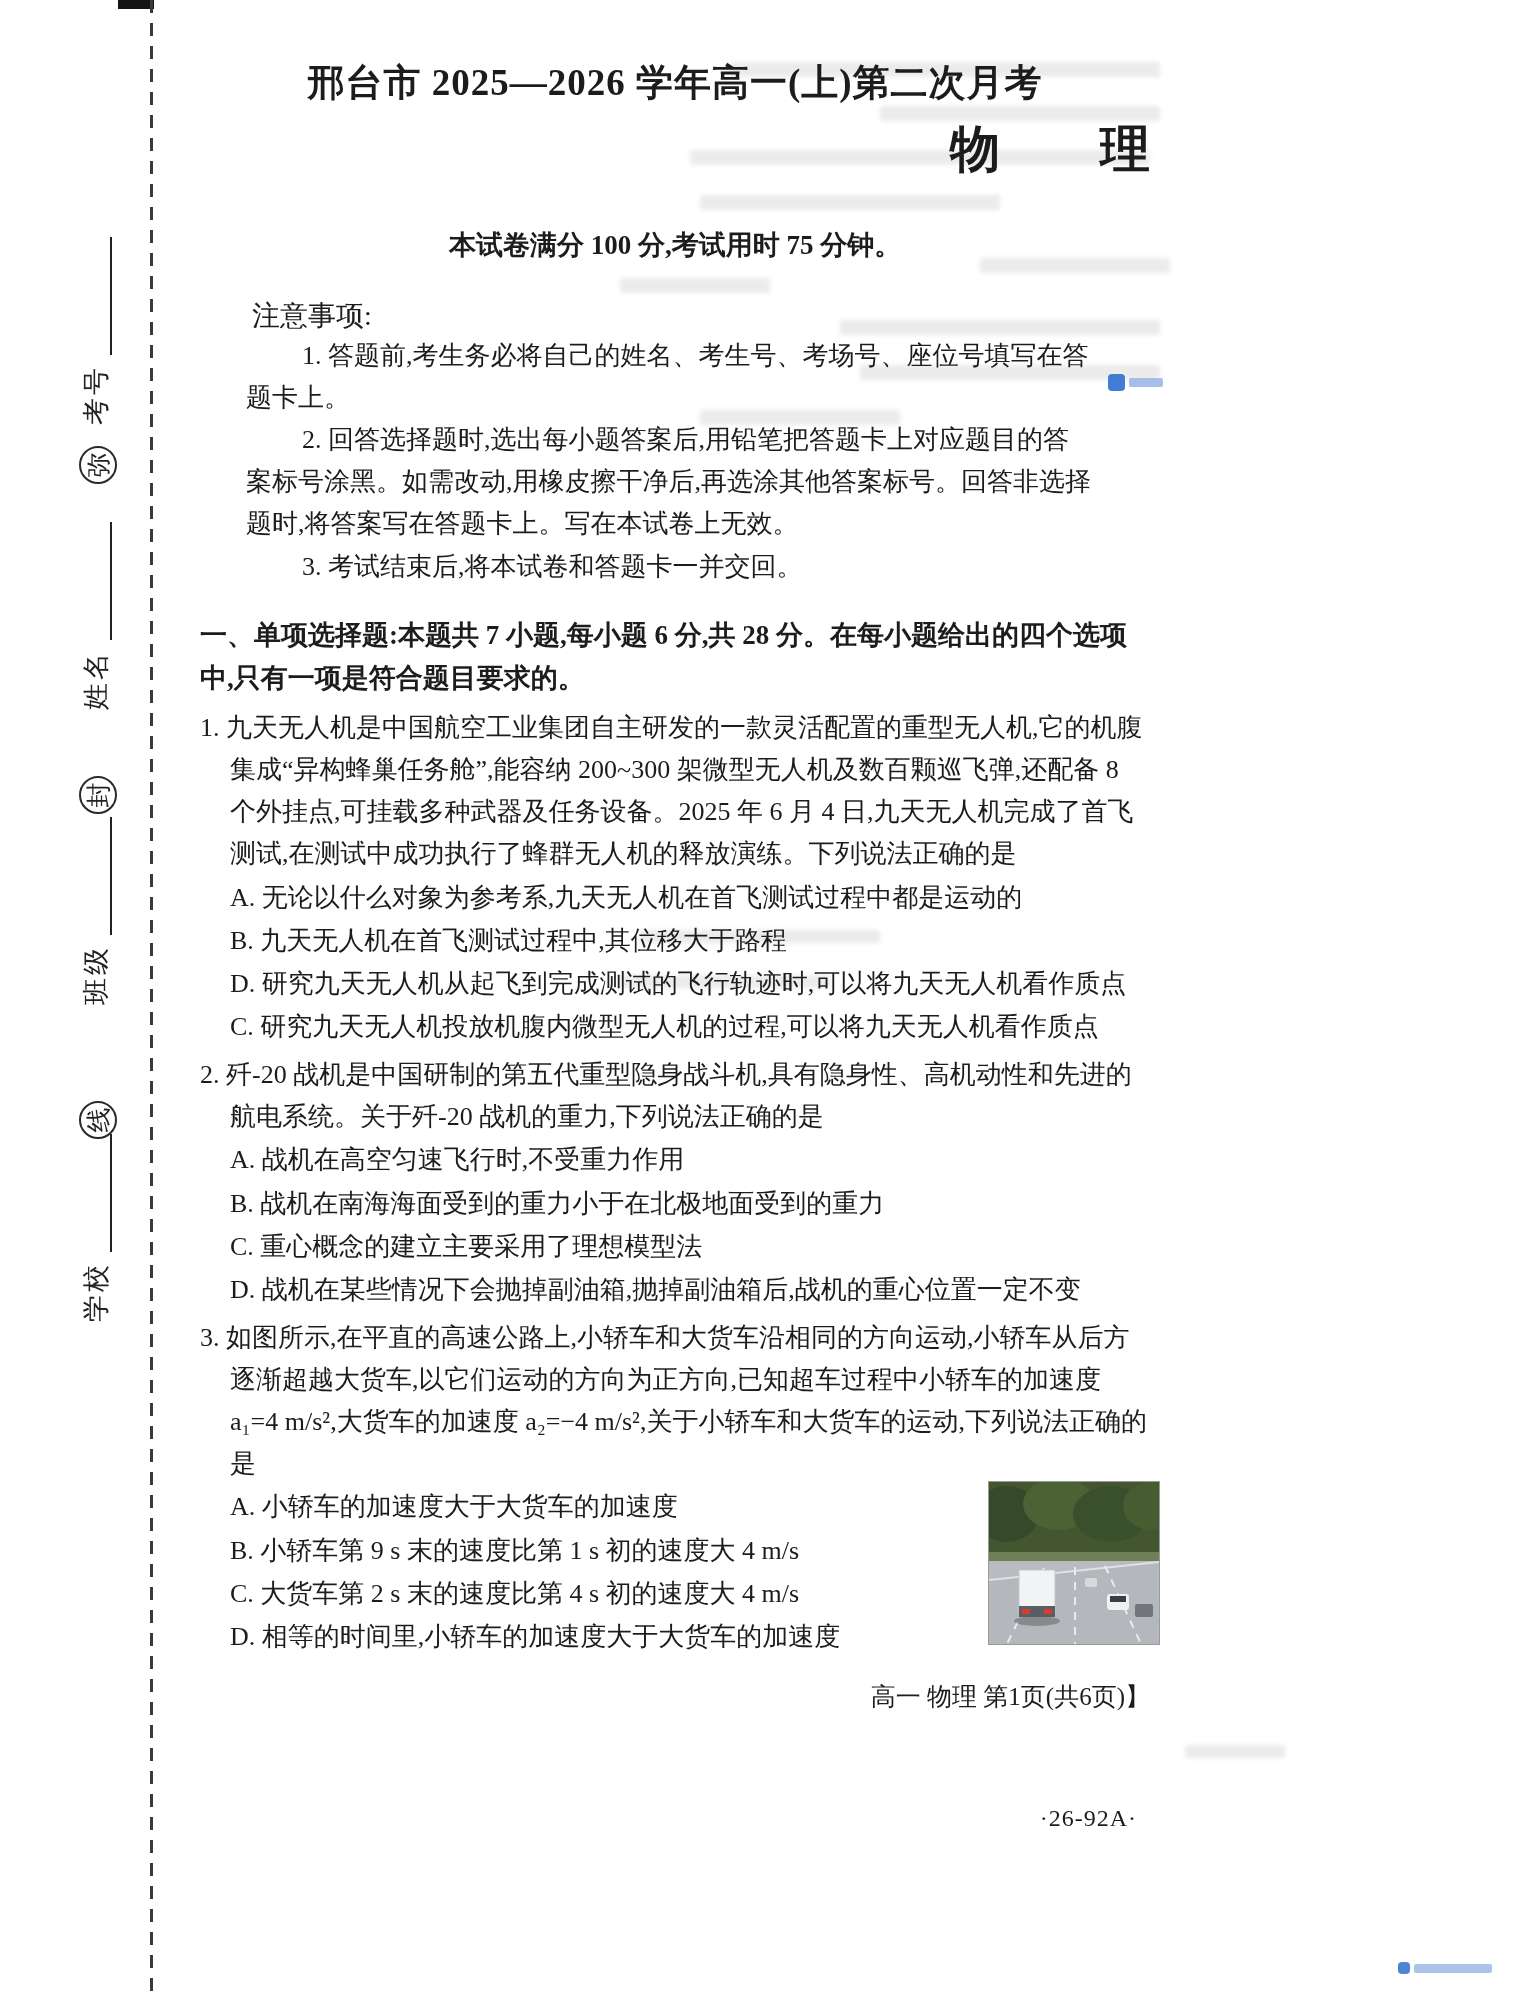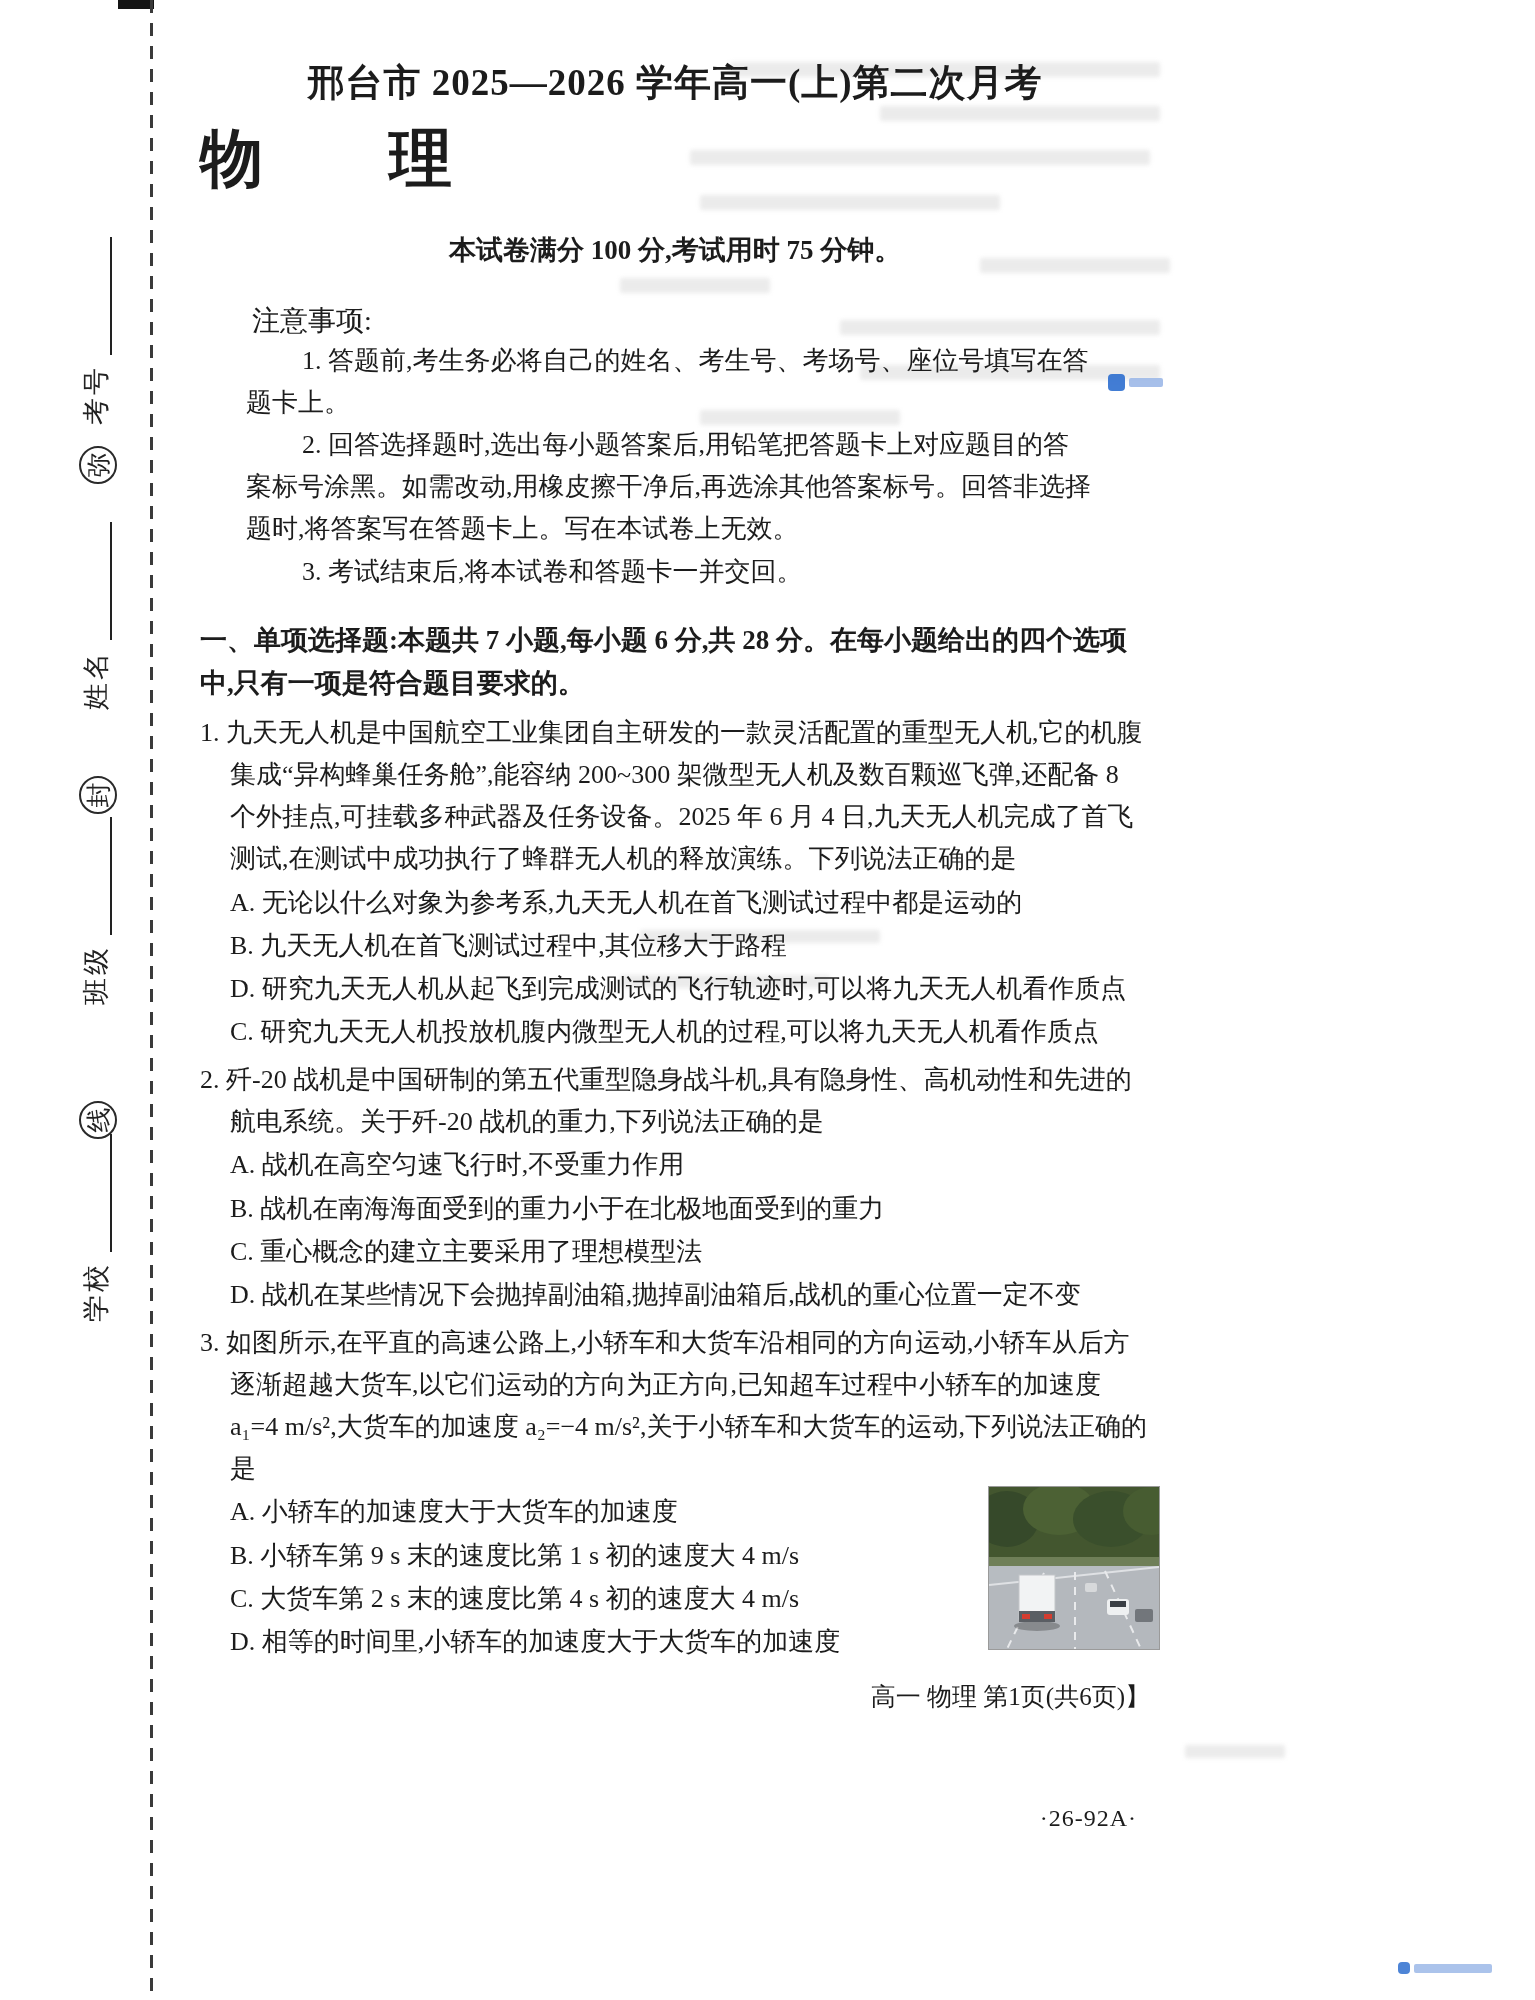--- a/index.html
+++ b/index.html
@@ -21,22 +21,22 @@
   .seal-mark {
     position:absolute; left:79px; width:38px; height:38px; border:2px solid #2a2a2a;
     border-radius:50%; display:flex; align-items:center; justify-content:center;
     font-size:25px; transform:rotate(-90deg); color:#222; box-sizing:border-box;
   }
 
   
   .content { position:absolute; left:200px; top:0; width:950px; }
   .pad-top { height:58px; }
   .title { margin:0; text-align:center; font-size:37px; font-weight:700; letter-spacing:1px; }
-  .subject { margin:8px 0 0; text-align:left; font-size:63px; font-weight:700; }
-  .meta { margin:30px 0 0; text-align:center; font-size:27px; font-weight:700; }
+  .subject { margin:8px 0 0; text-align:right; font-size:50px; font-weight:700; }
+  .meta { margin:44px 0 0; text-align:center; font-size:27px; font-weight:700; }
 
   .notice-heading { margin:34px 0 0 52px; font-size:28px; font-weight:400; }
   .notice-item { margin:0 0 0 46px; width:845px; text-indent:56px; font-size:26px; line-height:1.62; }
 
   .section-heading { margin:26px 0 0; font-size:27px; font-weight:700; line-height:1.62; }
 
   .questions { margin-top:4px; }
   .q { margin-top:6px; }
   .stem { margin:0; padding-left:30px; text-indent:-30px; font-size:26px; line-height:1.62; }
   .options { font-size:26px; }

